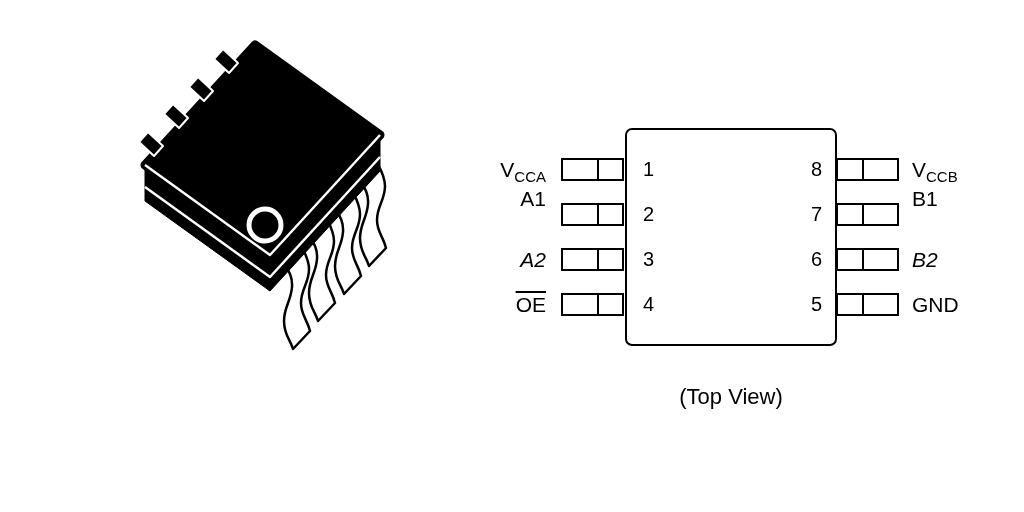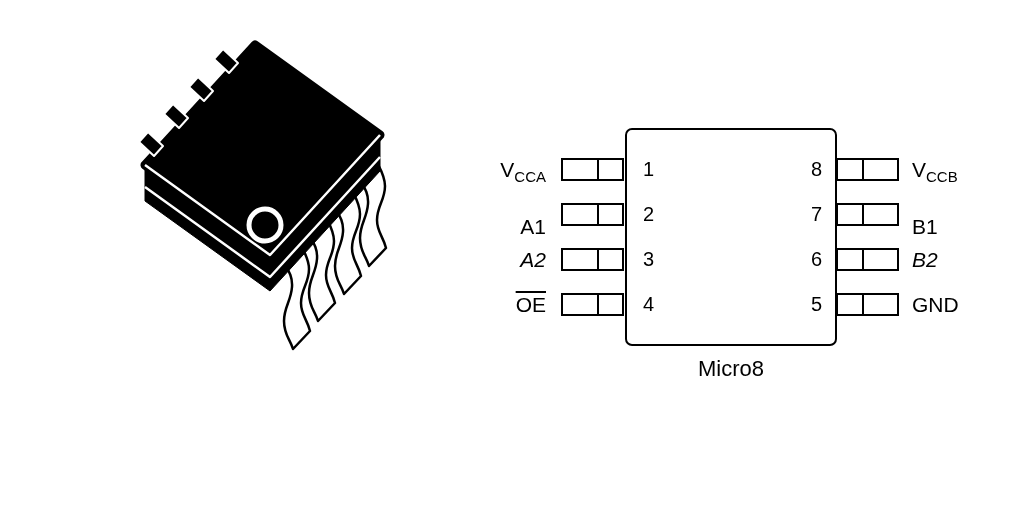--- a/index.html
+++ b/index.html
@@ -31,21 +31,21 @@
   .pin-right .seam { left: 40%; }
   .r1 { top: 158px; } .r2 { top: 203px; } .r3 { top: 248px; } .r4 { top: 293px; }
 
   .pin-num { position: absolute; font-size: 20px; line-height: 23px; }
   .num-left  { left: 643px; }
   .num-right { left: 770px; width: 52px; text-align: right; }
 
   .pin-label { position: absolute; font-size: 21px; line-height: 25px; height: 25px; white-space: nowrap; }
   .label-left  { right: 478px; text-align: right; }
   .label-right { left: 912px; }
-  .lr1 { top: 157px; } .lr2 { top: 214px; } .lr3 { top: 247px; font-style: italic; } .lr4 { top: 292px; }
+  .lr1 { top: 157px; } .lr2 { top: 186px; } .lr3 { top: 247px; font-style: italic; } .lr4 { top: 292px; }
 
   sub.pin-sub { font-size: 15px; line-height: 0; }
   .overline { text-decoration: overline; text-align: right; }
 
   .caption { position: absolute; left: 621px; width: 220px; text-align: center; font-size: 22px; }
   .cap1 { top: 356px; }
   .cap2 { top: 384px; }
 </style>
 </head>
 <body>
@@ -142,15 +142,15 @@
   <div class="pin-label label-right lr2">
     <span>B1</span>
   </div>
   <div class="pin-label label-right lr3">
     <span>B2</span>
   </div>
   <div class="pin-label label-right lr4">
     <span>GND</span>
   </div>
 
-  <div class="caption cap1">Micro8</div>
+  <div class="caption cap2">(Top View)</div>
 
 </div>
 
 </body></html>

